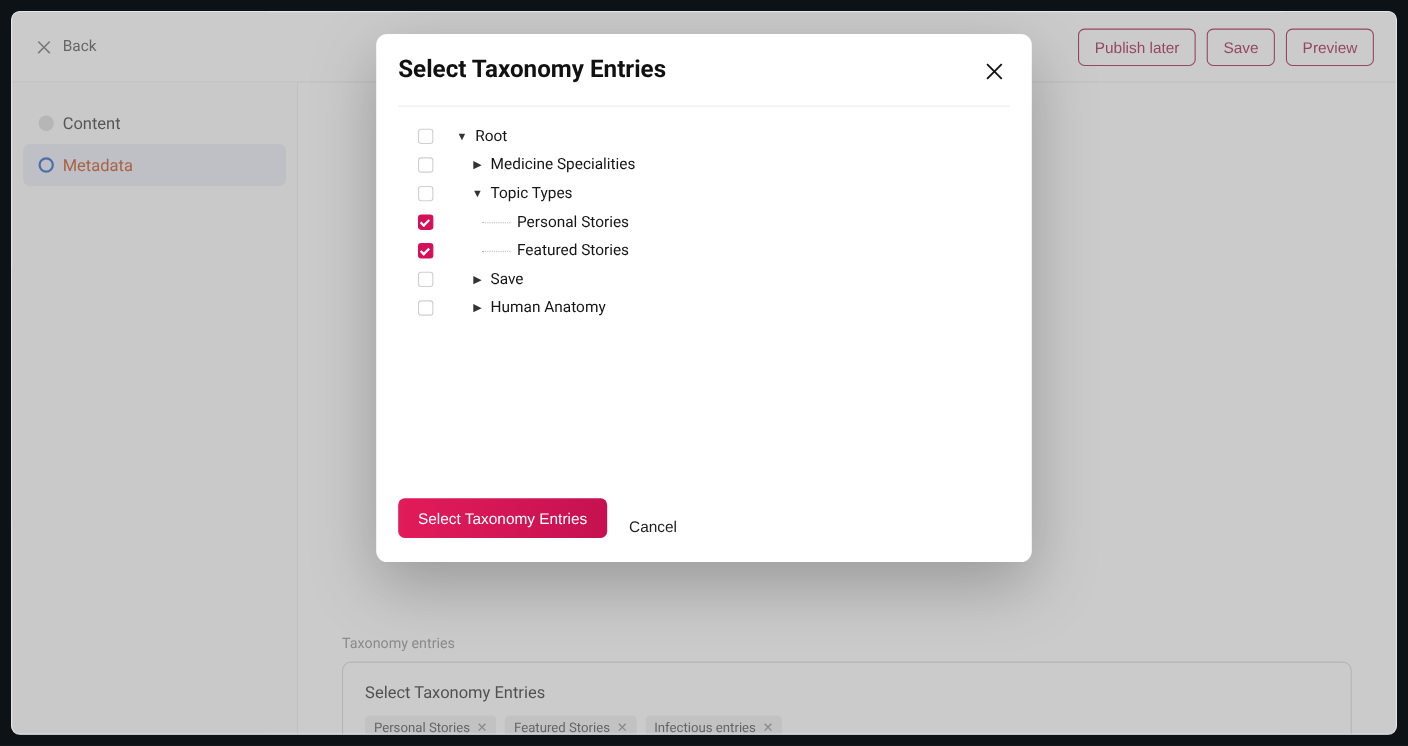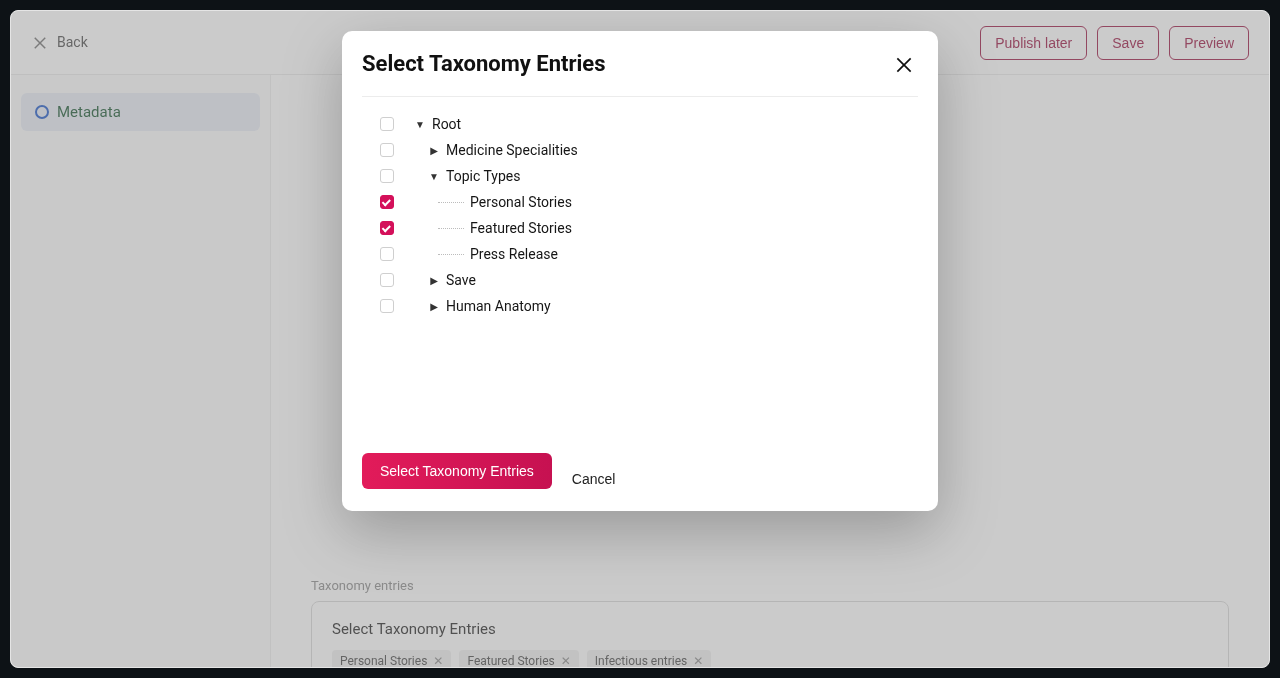--- a/index.html
+++ b/index.html
@@ -7,21 +7,21 @@
   .viewport { position: absolute; inset: 10px; background: #fff; border-radius: 8px; overflow: hidden; border: 1px solid #e5e5e5; }
   .topbar { display: flex; align-items: center; justify-content: space-between; height: 64px; border-bottom: 1px solid #e9e9e9; padding: 0 20px; }
   .back { display: flex; align-items: flex-start; gap: 8px; color: #4a4a4a; font-size: 14px; cursor: pointer; }
   .back svg { width: 18px; height: 18px; stroke: #6e6e6e; }
   .topbar-actions { display: flex; gap: 10px; }
   .btn-outline { border: 1px solid #9a113f; color: #9a113f; background: #fff; padding: 8px 14px; border-radius: 6px; font-size: 14px; cursor: pointer; }
   .body { display: flex; height: calc(100% - 64px); }
   .sidebar { width: 260px; border-right: 1px solid #ededed; padding: 18px 10px; background: #fcfcfc; }
   .nav-item { display: flex; align-items: center; gap: 8px; padding: 10px 14px; border-radius: 6px; font-size: 15px; color: #2a2a2a; cursor: pointer; }
   .nav-item .indicator { width: 14px; height: 14px; border-radius: 50%; border: 2px solid #c9c9c9; }
-  .nav-item.active { background: #e7ecf5; color: #14532d; }
+  .nav-item.active { background: #e7ecf5; color: #c2410c; }
   .nav-item.active .indicator { border-color: #1a55c6; }
   .nav-item .solid-dot { width: 14px; height: 14px; border-radius: 50%; background: #d9d9d9; }
   .main { flex: 1; padding: 30px 40px; overflow: auto; }
   .section-label { font-size: 13px; color: #8a8a8a; margin-bottom: 8px; margin-top: 33px; }
   .card { border: 1px solid #d8d8d8; border-radius: 8px; padding: 18px 20px; }
   .card-title { font-size: 15px; color: #222; margin-bottom: 12px; }
   .chips { display: flex; flex-wrap: wrap; gap: 8px; margin-bottom: 14px; }
   .chip { display: inline-flex; align-items: center; gap: 6px; background: #efefef; color: #444; font-size: 12px; padding: 4px 8px; border-radius: 4px; }
   .chip .x { color: #888; cursor: pointer; font-size: 12px; }
   .btn-outline-sm { border: 1px solid #9a113f; color: #9a113f; background: #fff; padding: 8px 14px; border-radius: 6px; font-size: 14px; cursor: pointer; }
@@ -64,20 +64,24 @@
     </div>
     <div class="topbar-actions">
       <button class="btn-outline">Publish later</button>
       <button class="btn-outline">Save</button>
       <button class="btn-outline">Preview</button>
     </div>
   </div>
 
   <div class="body">
     <div class="sidebar">
+      <div class="nav-item">
+        <span class="solid-dot"></span>
+        <span>Content</span>
+      </div>
       <div class="nav-item active">
         <span class="indicator"></span>
         <span>Metadata</span>
       </div>
     </div>
 
     <div class="main">
       <div class="main-spacer"></div>
       <div class="section-label">Taxonomy entries</div>
       <div class="card">
@@ -141,26 +145,20 @@
           <span class="spacer2"></span>
             <span class="dotline"></span>
           <span class="label">Personal Stories</span>
         </div>
         <div class="row">
           <span class="cb checked"></span>
           <span class="spacer2"></span>
             <span class="dotline"></span>
           <span class="label">Featured Stories</span>
         </div>
-        <div class="row">
-          <span class="cb"></span>
-          <span class="spacer2"></span>
-            <span class="dotline"></span>
-          <span class="label">Press Release</span>
-        </div>
 
         <div class="row">
           <span class="cb"></span>
           <span class="spacer1"></span>
           <span class="arrow">▶</span>
           <span class="label">Save</span>
         </div>
 
         <div class="row">
           <span class="cb"></span>

